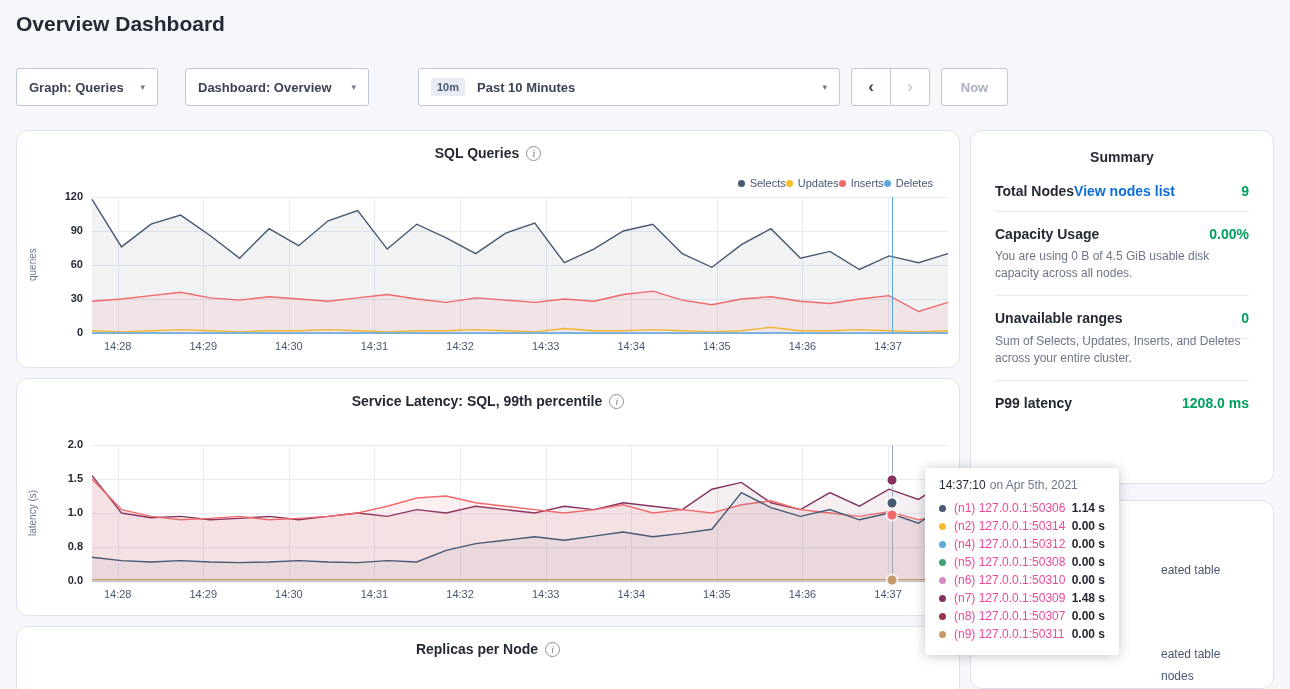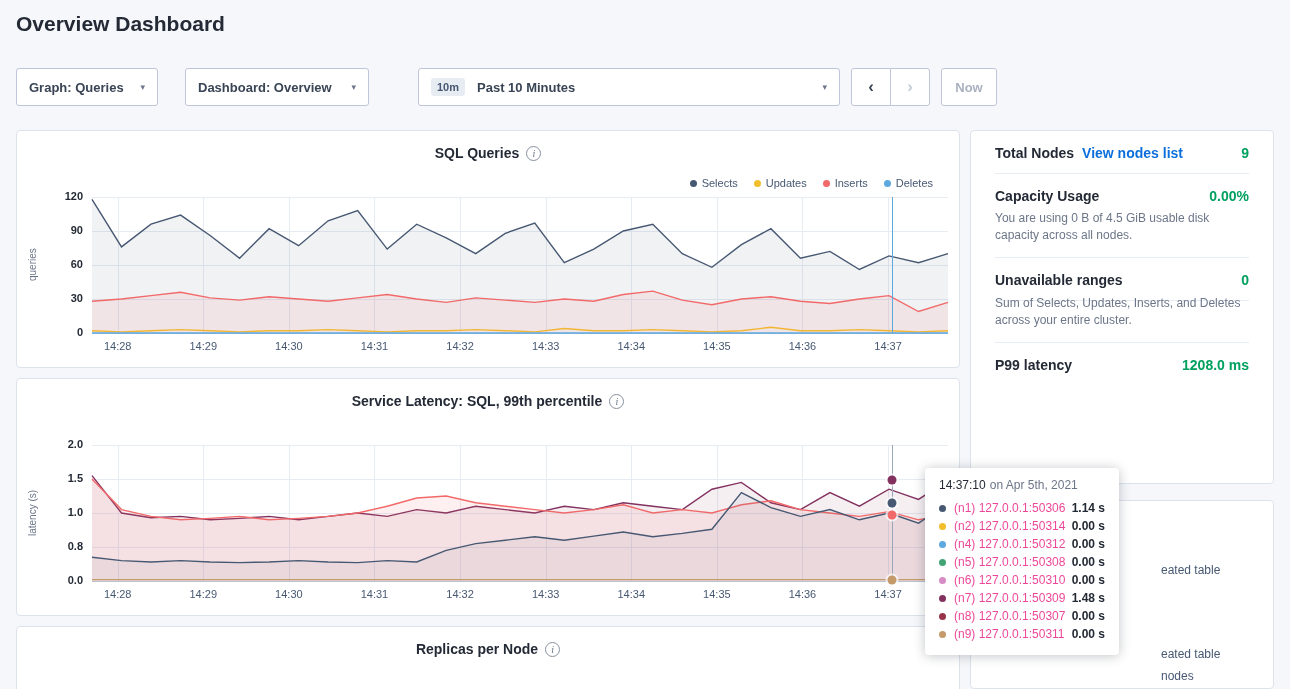--- a/index.html
+++ b/index.html
@@ -23,53 +23,53 @@
   #btn-graph { left:16px; top:68px; width:142px; justify-content:space-between; }
   #btn-dashboard { left:185px; top:68px; width:184px; justify-content:space-between; }
   #timepicker { left:418px; top:68px; width:422px; }
   #timepicker .chev { margin-left:auto; }
   .time-badge { background:#e7ecf3; border-radius:3px; font-size:11px; font-weight:700; color:#475872; padding:3px 6px; margin-right:12px; }
   .navgroup { position:absolute; left:851px; top:68px; display:flex; }
   .navgroup .btn { position:static; width:40px; justify-content:center; font-size:17px; border-radius:0; }
   .navgroup .btn:first-child { border-radius:3px 0 0 3px; }
   .navgroup .btn:last-child { border-radius:0 3px 3px 0; margin-left:-1px; }
   #btn-next { color:#c7cdd9; }
-  #btn-now { left:941px; top:68px; width:56px; justify-content:center; color:#a9b1c0; }
+  #btn-now { left:941px; top:68px; width:67px; justify-content:center; color:#a9b1c0; }
 
   
-  .card { position:absolute; background:#fff; border:1px solid var(--border,#dde3ed); border-radius:4px; }
+  .card { position:absolute; background:#fff; border:1px solid var(--border,#dde3ed); border-radius:12px; }
   #card-sql      { left:16px;  top:130px; width:944px; height:238px; }
   #card-latency  { left:16px;  top:378px; width:944px; height:238px; }
   #card-replicas { left:16px;  top:626px; width:944px; height:140px; }
   #card-summary  { left:970px; top:130px; width:304px; height:354px; padding:0 24px; }
   #card-events   { left:970px; top:500px; width:304px; height:189px; }
 
   .chart-title { position:absolute; top:14px; left:0; right:0; display:flex; justify-content:center; align-items:center; gap:7px; font-size:14px; font-weight:700; color:var(--dark,#242a35); }
   .info { width:15px; height:15px; border:1px solid #86919f; border-radius:50%; font-size:10px; line-height:13px; text-align:center; color:#6c7689; font-weight:400; font-family:"Liberation Serif",serif; font-style:italic; }
 
-  .legend { position:absolute; right:26px; top:46px; display:flex; gap:16px; align-items:center; font-size:11px; color:#475872; }
+  .legend { position:absolute; right:26px; top:46px; display:flex; align-items:center; font-size:11px; color:#475872; }
   .legend-item { display:flex; align-items:center; cursor:pointer; }
   .dot { display:inline-block; width:7px; height:7px; border-radius:50%; margin-right:5px; flex:none; }
 
   .ylab { position:absolute; left:8px; top:66px; height:136px; width:14px; writing-mode:vertical-rl; transform:rotate(180deg); display:flex; align-items:center; justify-content:center; font-size:10px; color:#6c7689; }
 
   .plot { position:absolute; left:75px; top:66px; width:856px; height:136px; }
   .vgrid { position:absolute; top:0; bottom:0; width:1px; background:var(--grid,#e7ecf3); }
   .hgrid { position:absolute; left:0; right:0; height:1px; background:var(--grid,#e7ecf3); }
   .hgrid.baseline { background:#b9c2d1; }
   .xlab { position:absolute; top:calc(100% + 7px); transform:translateX(-50%); font-size:11px; color:#475872; white-space:nowrap; }
   .ytick { position:absolute; right:calc(100% + 9px); width:40px; text-align:right; font-size:11px; font-weight:700; color:#242a35; }
   .crosshair { position:absolute; top:0; bottom:0; width:1px; }
   .chdot { position:absolute; width:9px; height:9px; border-radius:50%; transform:translate(-50%,-50%); box-shadow:0 0 0 2px rgba(255,255,255,.7); }
 
   
   #card-summary h2 { text-align:center; font-size:14px; color:var(--dark,#242a35); margin:18px 0 4px; }
   .srow { display:flex; align-items:flex-start; padding:14px 0 12px; }
   .slabel { font-weight:700; font-size:14px; color:var(--dark,#242a35); }
-  .slink { color:var(--blue,#0a6fdb); font-weight:700; font-size:14px; margin-left:8px; text-decoration:none; cursor:pointer; }
+  .slink { color:var(--blue,#0a6fdb); font-weight:700; font-size:14px; margin-left:0; text-decoration:none; cursor:pointer; }
   .sval { margin-left:auto; font-weight:700; font-size:14px; color:var(--green,#00a05e); }
   .sdesc { font-size:12px; color:var(--gray,#6c7689); line-height:1.45; margin:-6px 0 12px; }
   .sdiv { border:none; border-top:1px solid var(--grid,#e7ecf3); margin:0; }
 
   .frag { position:absolute; left:190px; font-size:12px; color:#475872; white-space:nowrap; }
 
   
   #tooltip {
     position:absolute; left:925px; top:468px; width:194px; z-index:30;
     background:#fff; border-radius:4px; box-shadow:0 1px 12px rgba(36,42,53,.28);
@@ -234,20 +234,21 @@
   </section>
 
   <section class="card" id="card-replicas">
     <div class="chart-title">
       <span>Replicas per Node</span>
       <span class="info">i</span>
     </div>
   </section>
 
   <aside class="card" id="card-summary">
+    <h2>Summary</h2>
     <div class="srow">
       <span class="slabel">Total Nodes</span>
       <a class="slink">View nodes list</a>
       <span class="sval">9</span>
     </div>
     <hr class="sdiv">
     <div class="srow">
       <span class="slabel">Capacity Usage</span>
       <span class="sval">0.00%</span>
     </div>

